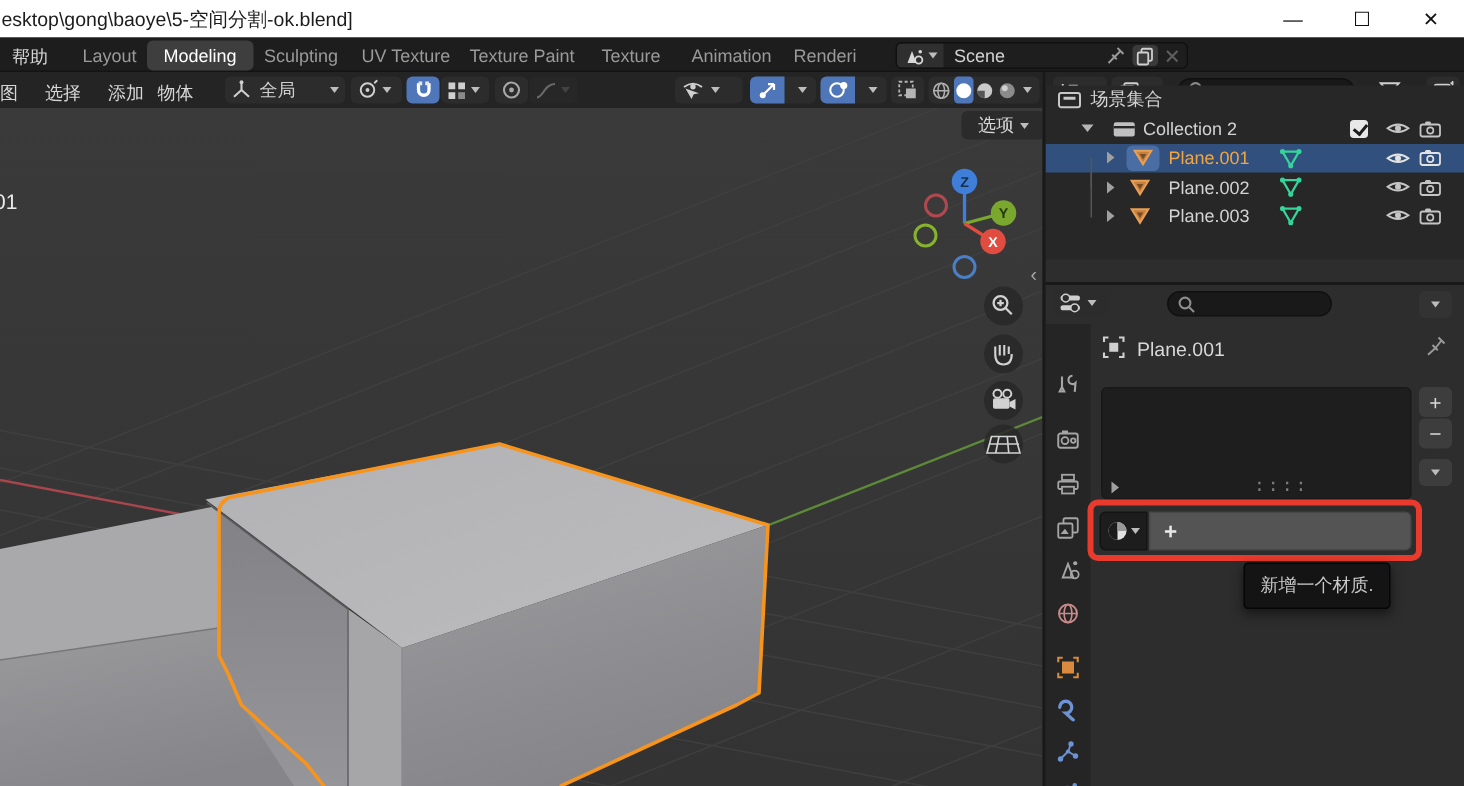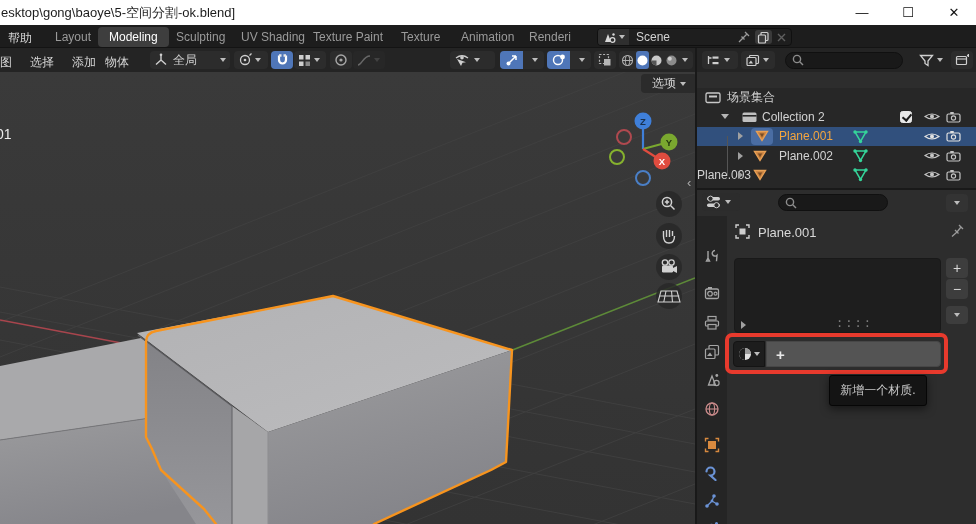--- a/index.html
+++ b/index.html
@@ -37,21 +37,21 @@
   
   #vheader { left:0; top:48px; width:695px; height:24px; background:#242424; }
   #oheader { left:697px; top:48px; width:279px; height:24px; background:#242424; }
   .hmenu { top:4px; color:#d6d6d6; font-size:12px; padding:2px 4px; white-space:nowrap; }
   .hwidget { top:3px; height:18px; background:#2c2c2c; border-radius:4px; display:flex; align-items:center; padding:0 4px; gap:3px; }
   .hbtn-blue { background:#4f76b8; }
   .seg { height:18px; display:flex; align-items:center; justify-content:center; }
   .searchbox { background:#191919; border:1px solid #101010; border-radius:10px; display:flex; align-items:center; padding:0 6px; gap:5px; }
 
   
-  #outliner { left:697px; top:88px; width:279px; height:116px; background:#272727; }
+  #outliner { left:697px; top:57px; width:279px; height:116px; background:#272727; }
   .orow { position:relative; height:19.3px; display:flex; align-items:center; }
   .orow.selected { background:#31507d; }
   .olabel { font-size:12px; color:#d2d2d2; white-space:nowrap; }
   .olabel.dim { color:#8d8d8d; }
   .olabel.orange { color:#f3a53f; }
   .rowicon { position:absolute; display:flex; align-items:center; justify-content:center; }
   .cbx { position:absolute; right:64px; width:12px; height:12px; border:1.5px solid #9a9a9a; border-radius:2.5px; }
   .cbx.checked { background:#e8e8e8; border-color:#e8e8e8; }
   .cbx.checked::after { content:""; position:absolute; left:2.5px; top:0.5px; width:4px; height:7px;
       border:solid #1c1c1c; border-width:0 2px 2px 0; transform:rotate(40deg); }
@@ -97,21 +97,21 @@
     <div class="abs winbtn" style="left:840px">—</div>
     <div class="abs winbtn" style="left:886px">☐</div>
     <div class="abs winbtn" style="left:932px">✕</div>
   </div>
 
   <div class="abs" id="menubar">
     <div class="abs menu-item" style="left:2px">帮助</div>
     <div class="abs wtab" style="left:44px">Layout</div>
     <div class="abs wtab active" style="left:98px">Modeling</div>
     <div class="abs wtab" style="left:165px">Sculpting</div>
-    <div class="abs wtab" style="left:230px">UV Shading</div>
+    <div class="abs wtab" style="left:230px">UV Texture</div>
     <div class="abs wtab" style="left:302px">Texture Paint</div>
     <div class="abs wtab" style="left:390px">Texture</div>
     <div class="abs wtab" style="left:450px">Animation</div>
     <div class="abs wtab" style="left:518px">Renderi</div>
 
     <div class="abs idwidget" style="left:597px; width:195px">
       <div class="iconbtn">
         <svg width="15" height="13">
           <path d="M3,11 L6,3 L9,11 Z" fill="#d8d8d8"></path>
             <circle cx="10.5" cy="9" r="2.4" fill="none" stroke="#d8d8d8" stroke-width="1.2"></circle>
@@ -416,21 +416,21 @@
       <span class="hline" style="height:55%"></span>
       <span class="rowicon" style="left:41px">
           <span class="tri-r"></span>
         </span>
       <span class="rowicon" style="left:56px">
         <svg width="14" height="12">
             <path d="M1.5,1.5 H12.5 L7,10.5 Z" fill="#c8803f" stroke="#e8a055" stroke-width="1.4"></path>
             <path d="M4.8,3.6 H9.2 L7,7.3 Z" fill="#00000066"></path>
           </svg>
       </span>
-      <span class="olabel" style="">Plane.003</span>
+      <span class="olabel" style="margin-left:82px">Plane.003</span>
       <span class="rowicon" style="left:155px">
         <svg width="17" height="15">
             <path d="M3,3 L14,3 L8.5,12.5 Z" fill="none" stroke="#35d49a" stroke-width="1.5"></path>
             <circle cx="3" cy="3" r="1.7" fill="#35d49a"></circle>
             <circle cx="14" cy="3" r="1.7" fill="#35d49a"></circle>
             <circle cx="8.5" cy="12.5" r="1.7" fill="#35d49a"></circle>
           </svg>
       </span>
       <span class="rowicon" style="right:36px">
         <svg width="16" height="11">

